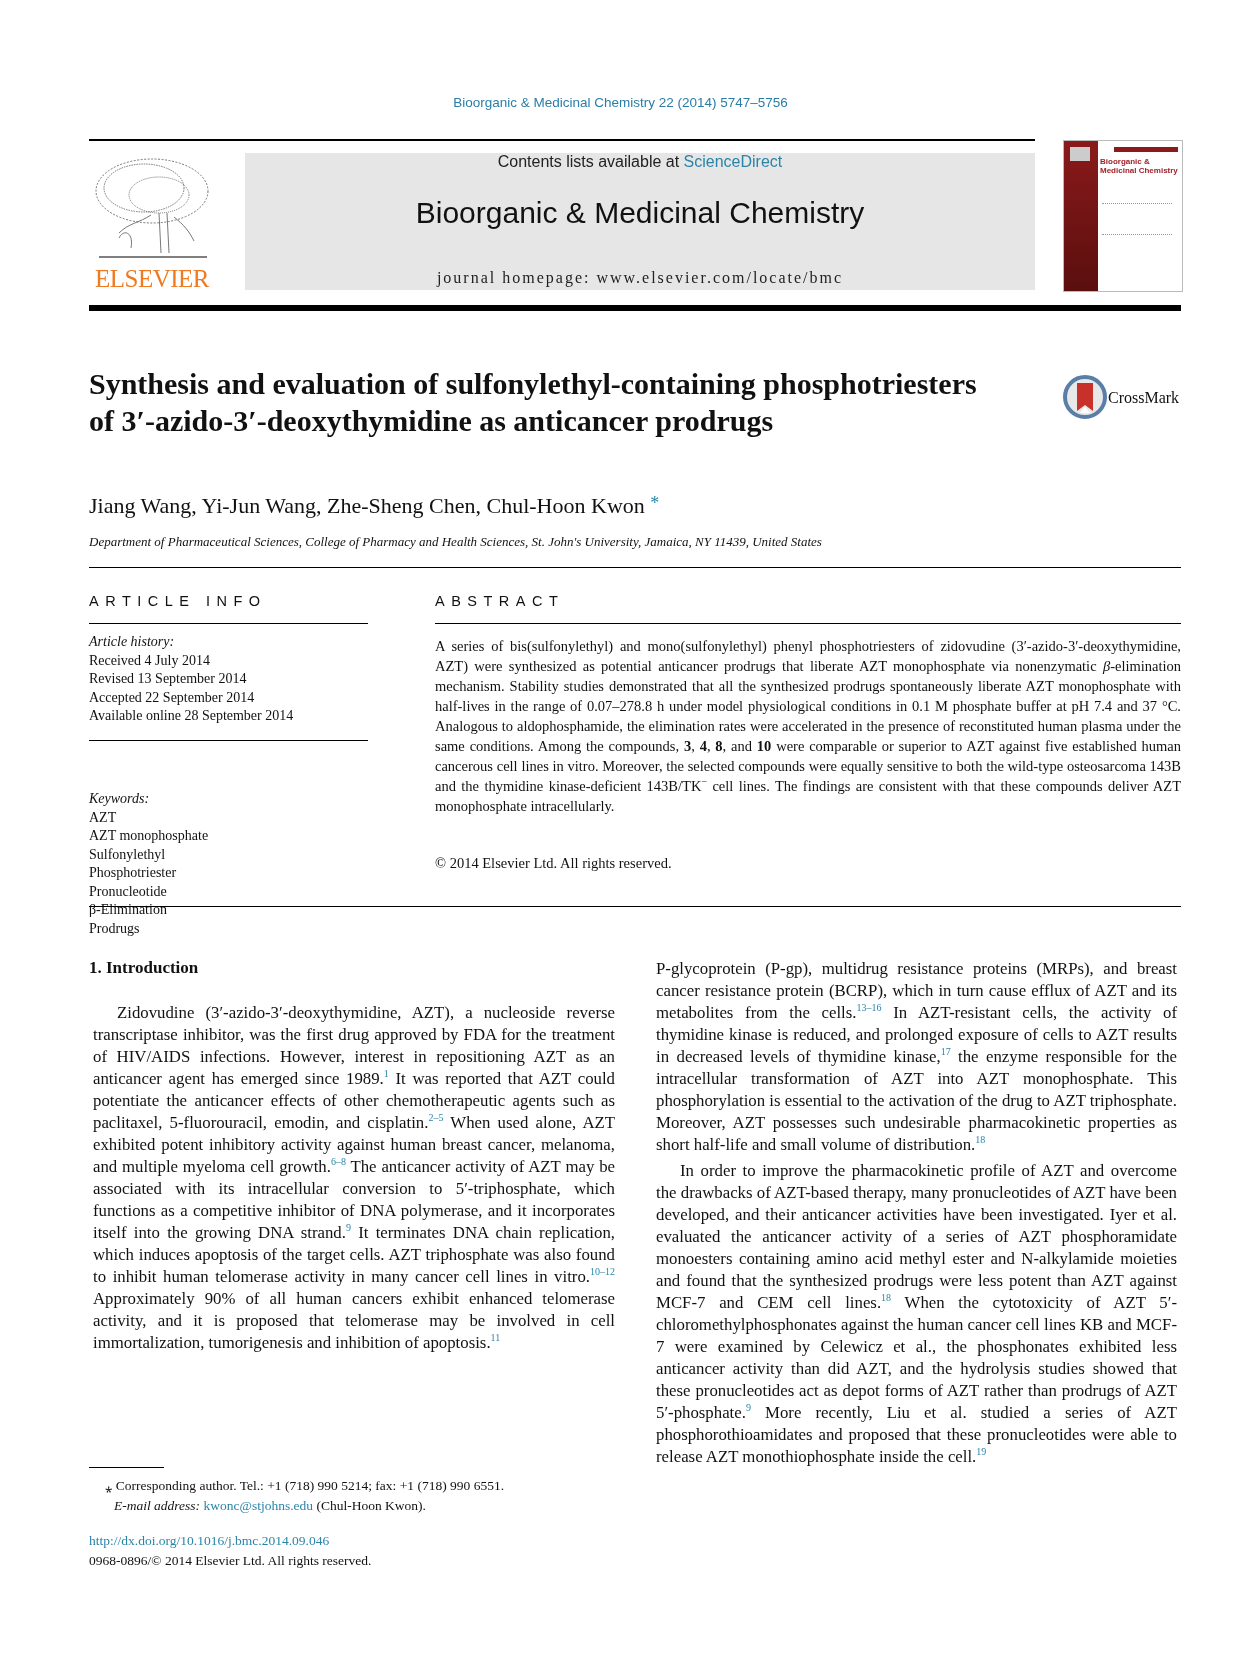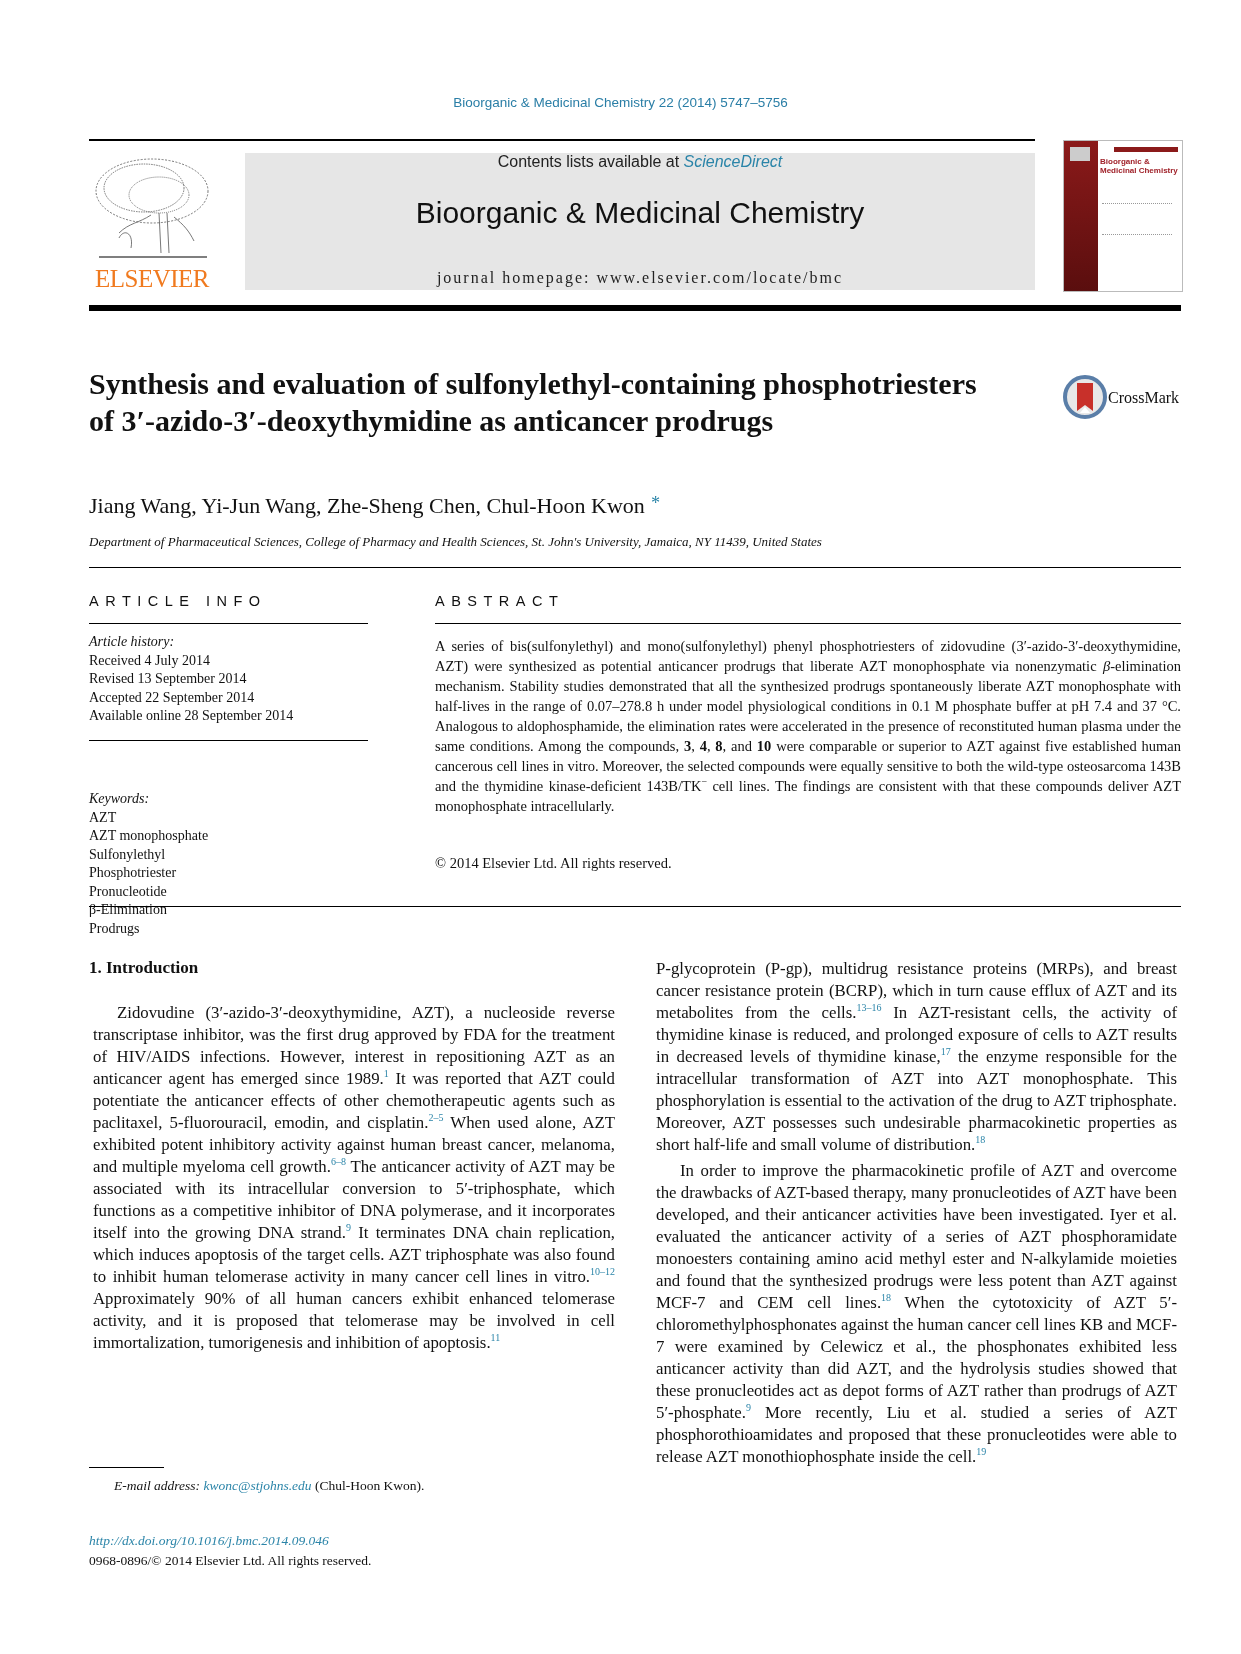--- a/index.html
+++ b/index.html
@@ -1,18 +1,18 @@
 <!DOCTYPE html>
 <html><head>
 <meta charset="utf-8">
 <style>
   html, body { margin: 0; padding: 0; background: #fff; }
   body { width: 1241px; height: 1654px; position: relative; overflow: hidden; font-family: "Liberation Serif", serif; color: #111; }
   .abs { position: absolute; }
-  .link { color: #2a84a8; font-style: italic; }
+  .link { color: #2a84a8; }
   .journal-ref { left: 0; width: 1241px; top: 95px; text-align: center; font-size: 13.5px; color: #2a7ea6; font-family: "Liberation Sans", sans-serif; }
   .rule { background: #000; }
   .header-box { left: 245px; top: 153px; width: 790px; height: 137px; background: #e6e6e6; }
   .contents-line { left: 245px; width: 790px; top: 153px; text-align: center; font-family: "Liberation Sans", sans-serif; font-size: 16px; color: #222; }
   .journal-title { left: 245px; width: 790px; top: 196px; text-align: center; font-family: "Liberation Sans", sans-serif; font-size: 30px; color: #111; }
   .homepage { left: 245px; width: 790px; top: 269px; text-align: center; font-family: Liberation Serif, serif; font-size: 16px; letter-spacing: 2px; color: #222; }
   .elsevier-logo { left: 89px; top: 153px; width: 126px; height: 140px; }
   .elsevier-word { left: 89px; top: 265px; width: 126px; text-align: center; font-size: 25px; color: #f07a1f; font-family: "Liberation Serif", serif; letter-spacing: -0.5px; }
   .cover { left: 1063px; top: 140px; width: 118px; height: 150px; border: 1px solid #bbb; background: #fff; overflow: hidden; }
   .cover .spine { position: absolute; left: 0; top: 0; width: 34px; height: 150px; background: linear-gradient(#8b1a1a, #5a0e0e); }
@@ -128,20 +128,24 @@
   <p id="left-p1"><span>Zidovudine (3′-azido-3′-deoxythymidine, AZT), a nucleoside reverse transcriptase inhibitor, was the first drug approved by FDA for the treatment of HIV/AIDS infections. However, interest in repositioning AZT as an anticancer agent has emerged since 1989.</span><sup>1</sup><span> It was reported that AZT could potentiate the anticancer effects of other chemotherapeutic agents such as paclitaxel, 5-fluorouracil, emodin, and cisplatin.</span><sup>2–5</sup><span> When used alone, AZT exhibited potent inhibitory activity against human breast cancer, melanoma, and multiple myeloma cell growth.</span><sup>6–8</sup><span> The anticancer activity of AZT may be associated with its intracellular conversion to 5′-triphosphate, which functions as a competitive inhibitor of DNA polymerase, and it incorporates itself into the growing DNA strand.</span><sup>9</sup><span> It terminates DNA chain replication, which induces apoptosis of the target cells. AZT triphosphate was also found to inhibit human telomerase activity in many cancer cell lines in vitro.</span><sup>10–12</sup><span> Approximately 90% of all human cancers exhibit enhanced telomerase activity, and it is proposed that telomerase may be involved in cell immortalization, tumorigenesis and inhibition of apoptosis.</span><sup>11</sup></p>
 </div>
 
 <div class="abs col" style="left:652px; top:954px; width:529px;">
   <p class="noindent" id="right-p1"><span>P-glycoprotein (P-gp), multidrug resistance proteins (MRPs), and breast cancer resistance protein (BCRP), which in turn cause efflux of AZT and its metabolites from the cells.</span><sup>13–16</sup><span> In AZT-resistant cells, the activity of thymidine kinase is reduced, and prolonged exposure of cells to AZT results in decreased levels of thymidine kinase,</span><sup>17</sup><span> the enzyme responsible for the intracellular transformation of AZT into AZT monophosphate. This phosphorylation is essential to the activation of the drug to AZT triphosphate. Moreover, AZT possesses such undesirable pharmacokinetic properties as short half-life and small volume of distribution.</span><sup>18</sup></p>
   <p id="right-p2"><span>In order to improve the pharmacokinetic profile of AZT and overcome the drawbacks of AZT-based therapy, many pronucleotides of AZT have been developed, and their anticancer activities have been investigated. Iyer et al. evaluated the anticancer activity of a series of AZT phosphoramidate monoesters containing amino acid methyl ester and N-alkylamide moieties and found that the synthesized prodrugs were less potent than AZT against MCF-7 and CEM cell lines.</span><sup>18</sup><span> When the cytotoxicity of AZT 5′-chloromethylphosphonates against the human cancer cell lines KB and MCF-7 were examined by Celewicz et al., the phosphonates exhibited less anticancer activity than did AZT, and the hydrolysis studies showed that these pronucleotides act as depot forms of AZT rather than prodrugs of AZT 5′-phosphate.</span><sup>9</sup><span> More recently, Liu et al. studied a series of AZT phosphorothioamidates and proposed that these pronucleotides were able to release AZT monothiophosphate inside the cell.</span><sup>19</sup></p>
 </div>
 
 <div class="abs rule" style="left:89px; top:1467px; width:75px; height:1px;"></div>
 <div class="abs footnote">
+  <div style="padding-left:16px;">
+    <span>⁎</span>
+    <span>Corresponding author. Tel.: +1 (718) 990 5214; fax: +1 (718) 990 6551.</span>
+  </div>
   <div style="padding-left:25px;">
     <i>E-mail address: </i><span class="link">kwonc@stjohns.edu</span><span> (Chul-Hoon Kwon).</span>
   </div>
 </div>
 
 <div class="abs doi">
   <div class="link">http://dx.doi.org/10.1016/j.bmc.2014.09.046</div>
   <div>0968-0896/© 2014 Elsevier Ltd. All rights reserved.</div>
 </div>
 

